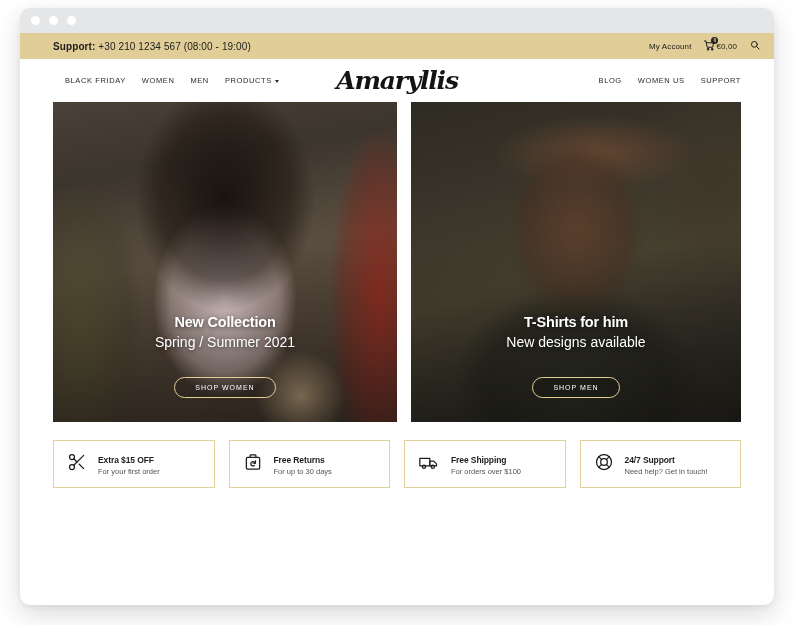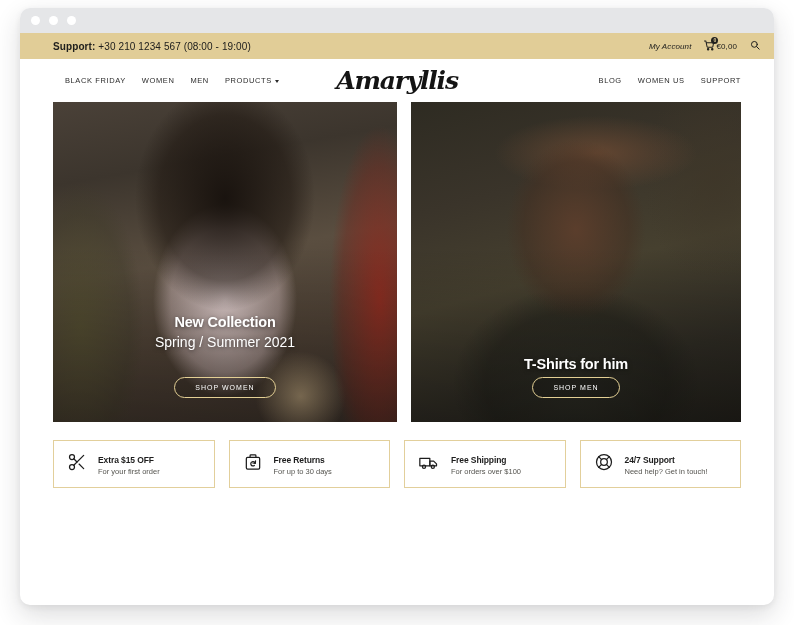--- a/index.html
+++ b/index.html
@@ -58,21 +58,20 @@
   #topbar-right {
     display: flex;
     align-items: center;
     gap: 13px;
   }
   #my-account-link {
     font-size: 8px;
     color: #20201e;
     text-decoration: none;
     cursor: pointer;
-    font-style: italic;
   }
   #cart-widget {
     display: flex;
     align-items: center;
     gap: 1px;
     cursor: pointer;
     position: relative;
   }
   #cart-icon { position: relative; display:block; }
   #cart-badge {
@@ -317,20 +316,21 @@
         <div class="hero-sub">Spring / Summer 2021</div>
         <span class="hero-btn">SHOP WOMEN</span>
       </div>
     </div>
 
     <div class="hero-panel" id="hero-men">
       <div class="hero-art" id="art-men"></div>
       <div class="hero-scrim"></div>
       <div class="hero-content">
         <div class="hero-title">T-Shirts for him</div>
+        <div class="hero-sub">New designs available</div>
         <span class="hero-btn">SHOP MEN</span>
       </div>
     </div>
 
   </div>
 
   <div id="features">
 
     <div class="feature-box">
       <span class="feature-icon">

